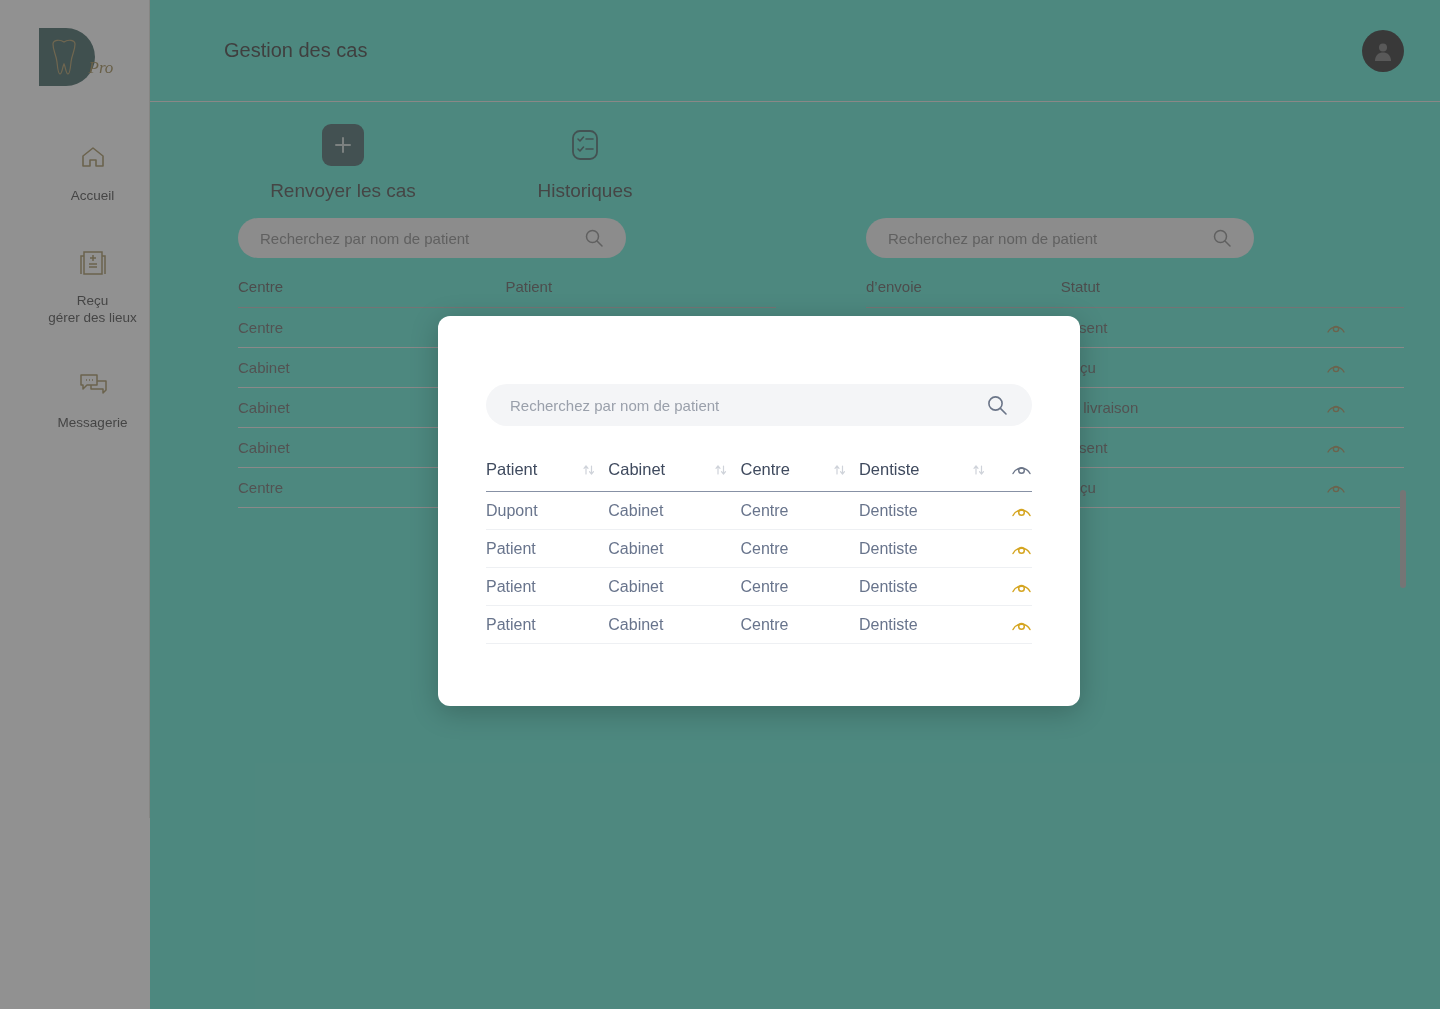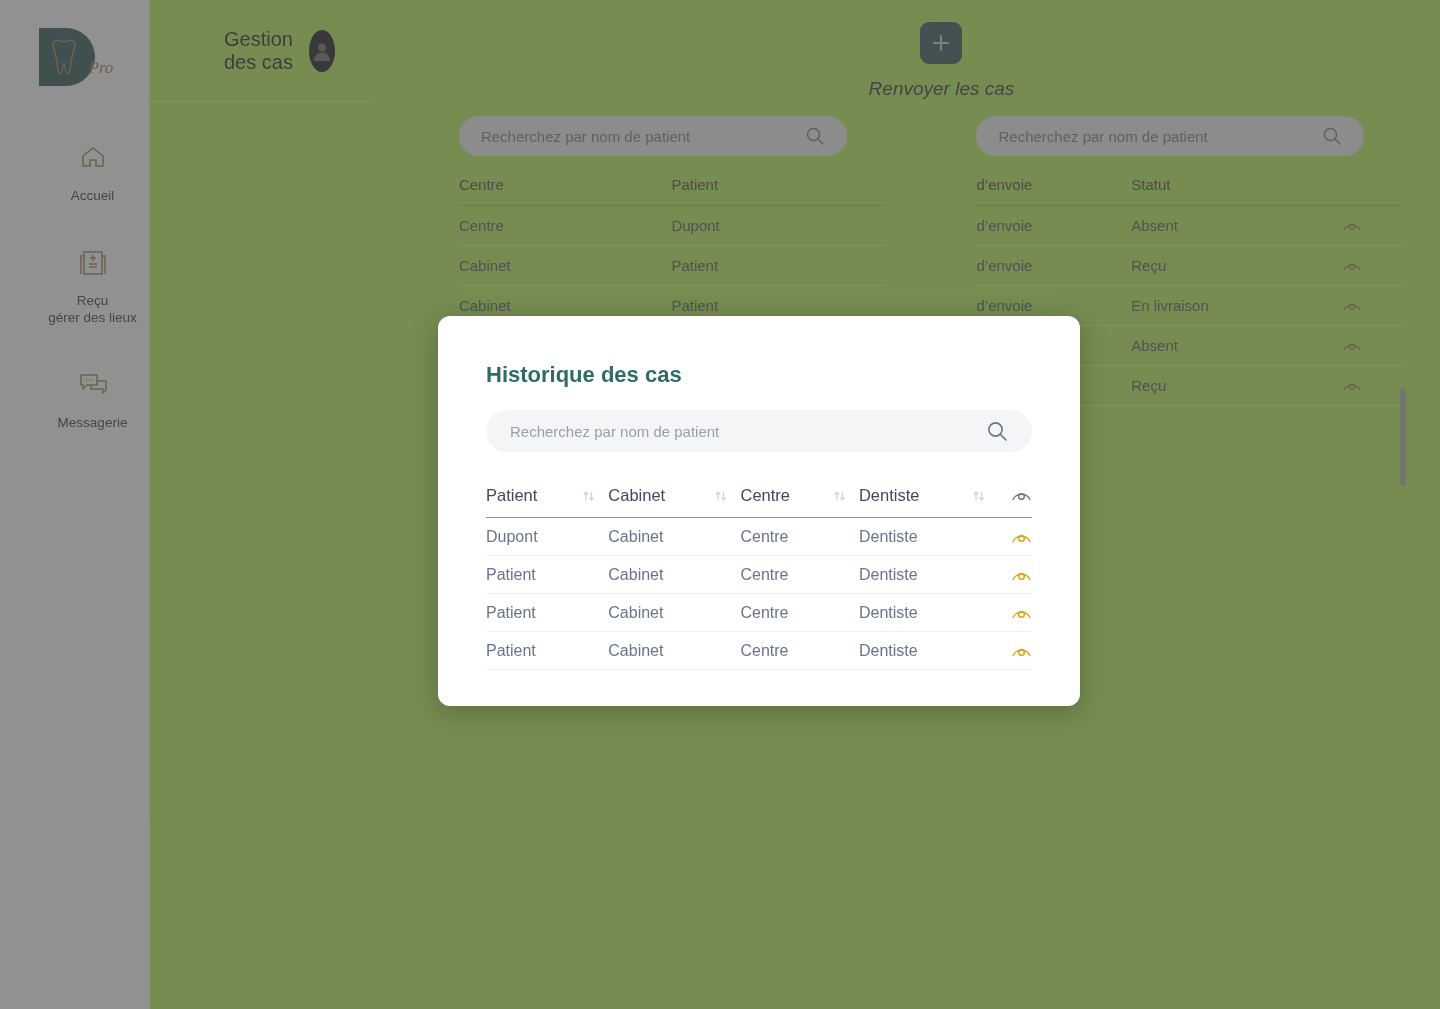--- a/index.html
+++ b/index.html
@@ -37,32 +37,32 @@
     margin-bottom: 32px; cursor:pointer; text-decoration:none;padding-left:36px;
   }
   .nav-icon-wrap{ width:50px; height:50px; display:flex; align-items:center; justify-content:center; border-radius:50%; }
   .nav-item.active .nav-icon-wrap{ background:#a4915e; }
   .nav-label {
     margin-top: 6px; font-size: 13.5px; color:#4a4a4a; text-align:center; line-height:1.25;
     white-space: pre-line;
   }
 
   
-  .main { flex: 1; height: 1009px; position: relative; background: #bef264; display:flex; flex-direction:row; }
+  .main { flex: 1; height: 1009px; position: relative; background: #5eead4; display:flex; flex-direction:column; }
   .topbar {
     height: 102px; flex: 0 0 102px; border-bottom: 1px solid #eceae6;
     display:flex; align-items:center; padding: 0 36px 0 74px; justify-content:space-between;
   }
   .page-title { font-size: 20px; color:#3c3c3c; }
   .avatar { width: 42px; height:42px; border-radius:50%; background:#2e2e2e; display:flex;
             align-items:center; justify-content:center; cursor:pointer; }
 
   .content { position: relative; flex:1; padding: 0 36px 0 88px; }
 
-  .actions { display:flex; justify-content:center; gap: 72px; padding-top: 22px; margin-left: 20px; font-style: italic; }
+  .actions { display:flex; gap: 72px; padding-top: 22px; margin-left: 20px; }
   .action { display:flex; flex-direction:column; align-items:center; cursor:pointer; width:170px;}
   .action-icon { width: 42px; height: 42px; display:flex; align-items:center; justify-content:center; }
   .plus-box { width:42px; height:42px; border-radius:9px; background:#46686a;
               display:flex;align-items:center;justify-content:center; }
   .action-label { margin-top: 14px; font-size:19px; color:#4a4a4a; white-space:nowrap;}
 
   .columns { display:flex; gap: 90px; margin-top: 16px; }
   .col { flex:1; min-width:0; }
 
   .searchbar {
@@ -195,20 +195,32 @@
             <span class="action-icon">
               <span class="plus-box">
                 <svg width="22" height="22" viewBox="0 0 22 22">
                   <path d="M11 4 V18 M4 11 H18" stroke="#cdd8d6" stroke-width="2" stroke-linecap="round"></path>
                 </svg>
               </span>
             </span>
             <span class="action-label">Renvoyer les cas</span>
           </div>
 
+          <div class="action">
+            <span class="action-icon">
+              <svg width="40" height="40" viewBox="0 0 40 40">
+                <rect x="8" y="6" width="24" height="28" rx="7" fill="none" stroke="#46686a" stroke-width="1.8"></rect>
+                <path d="M13 14 l2 2 l3.5 -4" fill="none" stroke="#46686a" stroke-width="1.6" stroke-linecap="round" stroke-linejoin="round"></path>
+                <path d="M21 14 H28" stroke="#46686a" stroke-width="1.6" stroke-linecap="round"></path>
+                <path d="M13 24 l2 2 l3.5 -4" fill="none" stroke="#46686a" stroke-width="1.6" stroke-linecap="round" stroke-linejoin="round"></path>
+                <path d="M21 24 H28" stroke="#46686a" stroke-width="1.6" stroke-linecap="round"></path>
+              </svg>
+            </span>
+            <span class="action-label">Historiques</span>
+          </div>
         </div>
 
         <div class="columns">
 
           <div class="col">
             <div class="searchbar">
               <span class="ph">Recherchez par nom de patient</span>
               <span>
                 <svg width="20" height="20" viewBox="0 0 20 20">
                   <circle cx="8.5" cy="8.5" r="6" fill="none" stroke="#8b8b8b" stroke-width="1.5"></circle>
@@ -334,21 +346,20 @@
           </div>
 
         </div>
       </div>
     </section>
   </div>
 
   <div id="overlay"></div>
 
   <div id="modal">
-    <div class="modal-title">Historique des cas</div>
 
     <div class="modal-search">
       <span class="ph">Recherchez par nom de patient</span>
       <span>
         <svg width="22" height="22" viewBox="0 0 22 22">
           <circle cx="9.5" cy="9.5" r="6.6" fill="none" stroke="#6b7588" stroke-width="1.6"></circle>
           <path d="M14.4 14.4 L20 20" stroke="#6b7588" stroke-width="1.6" stroke-linecap="round"></path>
         </svg>
       </span>
     </div>

